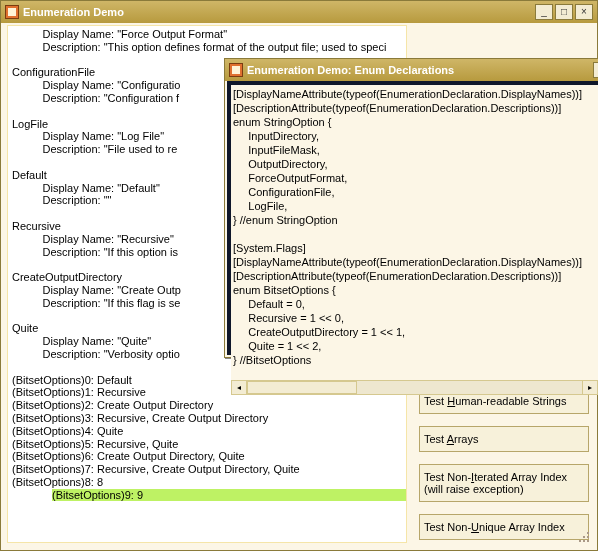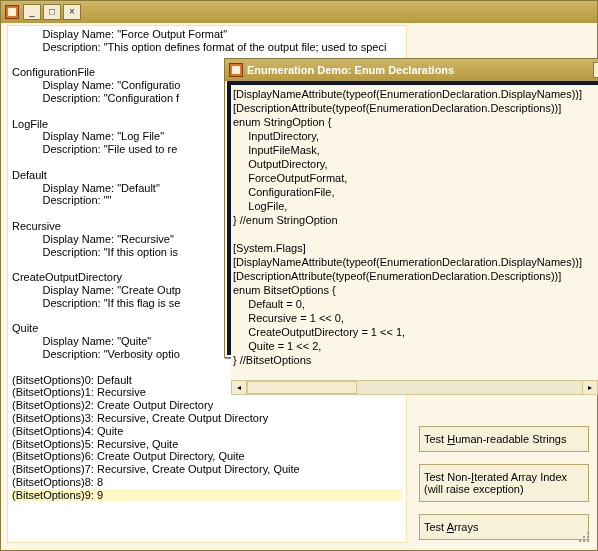--- a/index.html
+++ b/index.html
@@ -7,21 +7,21 @@
   .win { position:absolute; background:#fcf6e6; border:1px solid #8a7a3a; }
   .tb { display:flex; align-items:center; height:22px; background:linear-gradient(#cfb667,#b79a3e); padding:0 4px; }
   .tb-ico { width:14px; height:14px; background:#e07030; border:1px solid #7a3c10; margin-right:4px; position:relative; }
   .tb-ico::after { content:""; position:absolute; top:2px; left:2px; width:8px; height:8px; background:#fff4d8; }
   .tb-title { color:#fff; font-weight:bold; flex:1; white-space:nowrap; overflow:hidden; text-overflow:ellipsis; }
   .tb-btns { display:flex; gap:2px; }
   .tb-btn { width:18px; height:16px; border:1px solid #8a7a3a; background:#f3ecd3; display:flex; align-items:center; justify-content:center; font-size:10px; line-height:1; color:#333; cursor:default; }
   .main-body { position:absolute; top:22px; left:4px; right:4px; bottom:4px; }
   .content { position:absolute; top:2px; left:2px; width:400px; height:518px; overflow:hidden; border:1px solid #f5e5a8; background:#fff; }
   .content-inner { padding:2px 4px; white-space:pre; font-size:11px; line-height:12.8px; color:#000; }
-  .sel { background:#fef9c3; display:inline-block; width:100%; }
+  .sel { background:#bef264; display:inline-block; width:100%;margin-left:40px; }
   .btns-area { position:absolute; right:4px; bottom:6px; width:170px; display:flex; flex-direction:column; gap:12px; }
   .btn { border:1px solid #b7a66a; background:#f7f1da; padding:6px 4px; font-size:11px; color:#000; }
   .btn u { text-decoration: underline; }
   .resize-grip { position:absolute; right:4px; bottom:4px; width:14px; height:14px; }
   .resize-grip span { position:absolute; width:2px; height:2px; background:#a98; }
   
   .child { left:196px; top:58px; width:392px; height:300px; box-shadow:1px 1px 0 #888;margin-left:28px; }
   .child .cbody { position:absolute; top:22px; left:2px; right:2px; bottom:2px; background:#0f172a; padding:4px; }
   .child .code-wrap { width:382px; height:310px; overflow:hidden; border:0; position:relative; background:#fcf6e6; }
   .child .code { padding:2px 2px; white-space:pre; font-size:11px; line-height:14px; color:#000; }
@@ -30,20 +30,21 @@
   .hsbtn.r { border-right:0; border-left:1px solid #d5c88f; }
   .hsthumb { width:110px; background:#f3ecd3; border:1px solid #d5c88f; margin:0; }
   .vspacer { position:absolute; right:0; bottom:0; width:15px; height:15px; background:#f3ecd3; }
 </style>
 </head>
 <body>
 
 <div class="win" style="left:0; top:0; width:598px; height:551px;">
   <div class="tb">
     <div class="tb-ico"></div>
+    <div class="tb-title">Enumeration Demo</div>
     <div class="tb-btns">
       <div class="tb-btn">_</div>
       <div class="tb-btn">□</div>
       <div class="tb-btn">×</div>
     </div>
   </div>
   <div class="main-body">
     <div class="content">
       <div class="content-inner"><span>          Display Name: "Force Output Format"
           Description: "This option defines format of the output file; used to speci
@@ -78,22 +79,23 @@
 (BitsetOptions)3: Recursive, Create Output Directory
 (BitsetOptions)4: Quite
 (BitsetOptions)5: Recursive, Quite
 (BitsetOptions)6: Create Output Directory, Quite
 (BitsetOptions)7: Recursive, Create Output Directory, Quite
 (BitsetOptions)8: 8</span>
 <span class="sel">(BitsetOptions)9: 9</span></div>
     </div>
     <div class="btns-area">
       <div class="btn"><span>Test </span><u>H</u><span>uman-readable Strings</span></div>
+      <div class="btn"><span>Test </span><u>A</u><span>rrays</span></div>
       <div class="btn"><span>Test Non-</span><u>I</u><span>terated Array Index</span><br><span>(will raise exception)</span></div>
-      <div class="btn"><span>Test </span><u>A</u><span>rrays</span></div>
+      <div class="btn"><span>Test Non-</span><u>U</u><span>nique Array Index</span></div>
     </div>
     <div class="resize-grip">
       <span style="right:0;bottom:0"></span>
         <span style="right:4px;bottom:0"></span>
         <span style="right:0;bottom:4px"></span>
       <span style="right:8px;bottom:0"></span>
         <span style="right:4px;bottom:4px"></span>
         <span style="right:0;bottom:8px"></span>
     </div>
   </div>

